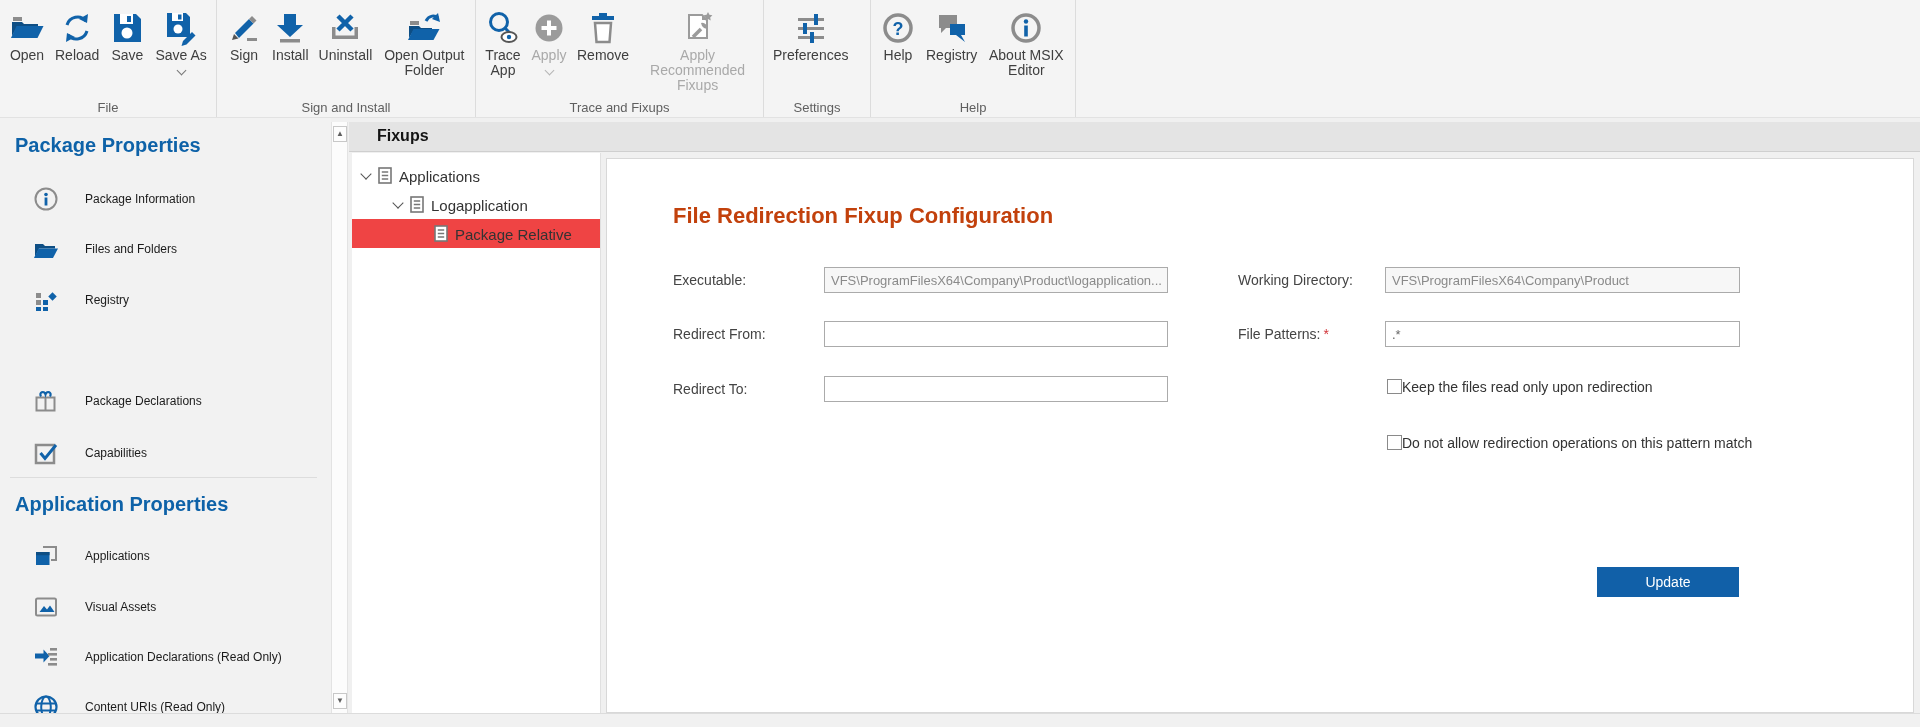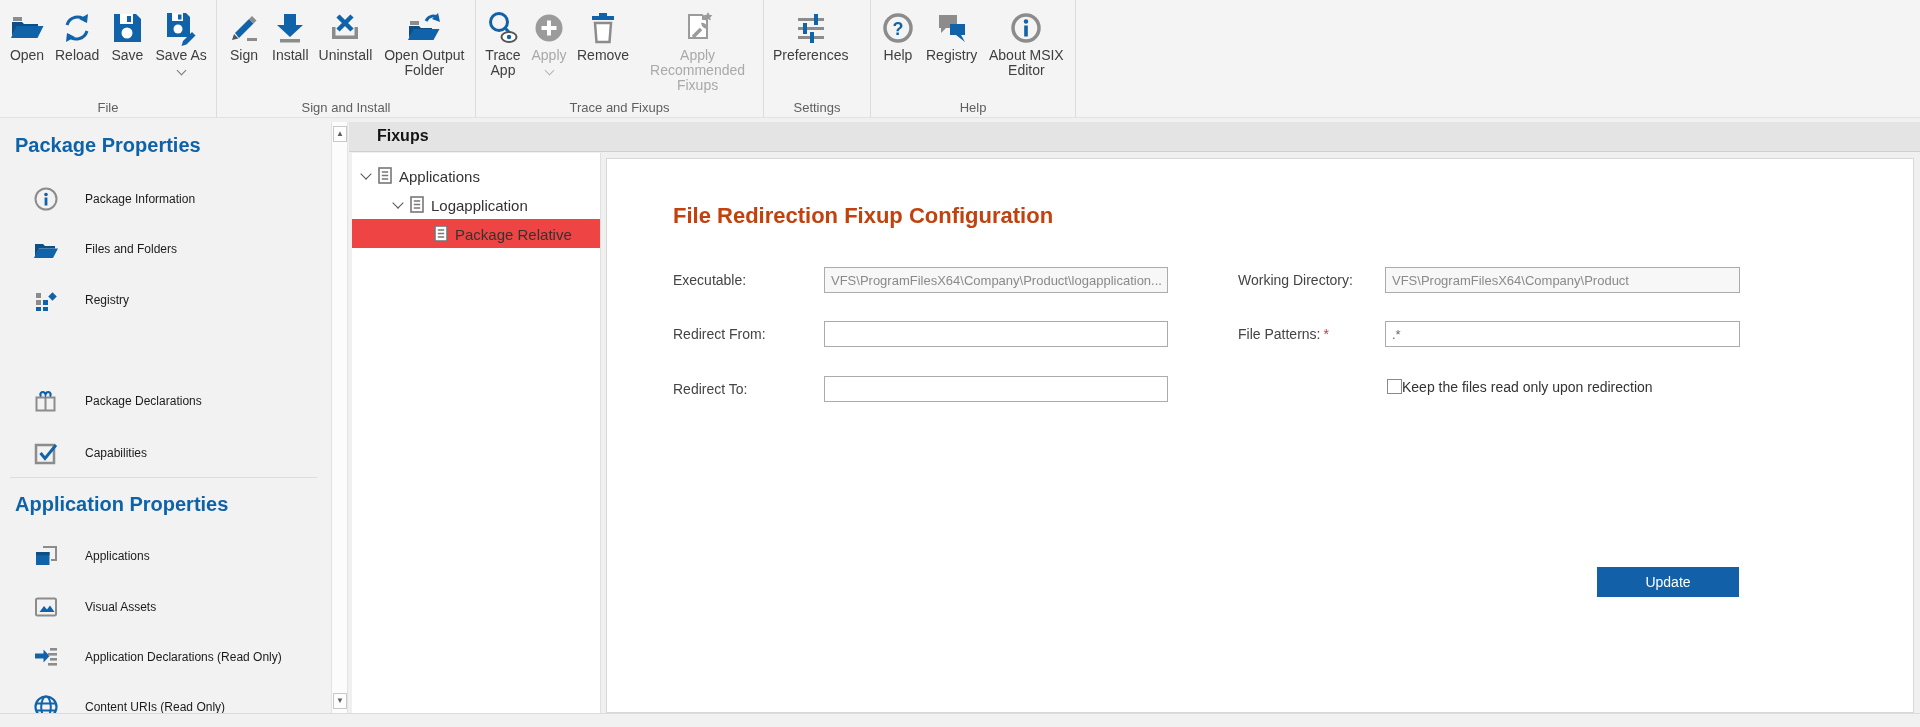--- a/index.html
+++ b/index.html
@@ -411,19 +411,23 @@
     <span class="flabel" style="left:631px; top:167px"><span>File Patterns:</span><span class="req">*</span></span>
     <input class="tb" style="left: 778px; top: 162px; width: 355px;" value=".*">
 
     <span class="flabel" style="left:66px; top:222px">Redirect To:</span>
     <input class="tb" style="left: 217px; top: 217px; width: 344px;" value="">
 
     <div class="cbrow" style="left:780px; top:220px">
       <span class="cbox"></span>
       <span class="cblabel">Keep the files read only upon redirection</span>
     </div>
+    <div class="cbrow" style="left:780px; top:276px">
+      <span class="cbox"></span>
+      <span class="cblabel">Do not allow redirection operations on this pattern match</span>
+    </div>
 
     <button class="update-btn">Update</button>
   </div>
 
   <div class="hscroll"></div>
 
 </div>
 
 </body></html>

